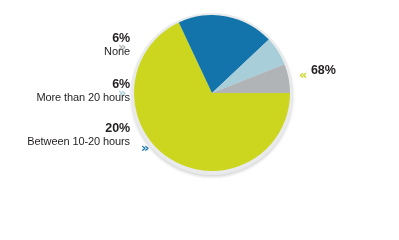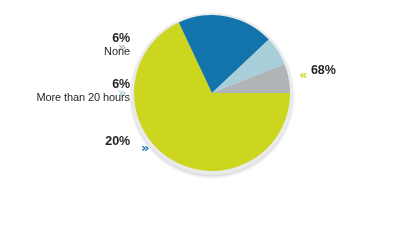--- a/index.html
+++ b/index.html
@@ -67,21 +67,21 @@
   .label-right {
     left: 311px;
     top: 64px;
     text-align: right;
   }
   .label-left {
     text-align: right;
   }
   .label-none      { right: 269px; top: 32px; }
   .label-morethan  { right: 269px; top: 78px; }
-  .label-between   { right: 269px; top: 135px; }
+  .label-between   { right: 269px; top: 122px; }
 
   
   .chev {
     position: absolute;
     font-size: 13px;
     font-weight: bold;
     line-height: 1;
     font-family: "DejaVu Sans", sans-serif;
   }
   .chev-right  { left: 299px; top: 68px;  color: #ccd61f; }
@@ -120,15 +120,16 @@
 
   <span class="chev chev-more">»</span>
   <div class="label label-left label-morethan">
     <div class="pct">6%</div>
     <div class="name">More than 20 hours</div>
   </div>
 
   <span class="chev chev-betw">»</span>
   <div class="label label-left label-between">
     <div class="pct">20%</div>
+    <div class="name">Between 10-20 hours</div>
   </div>
 
 </div>
 
 </body></html>

